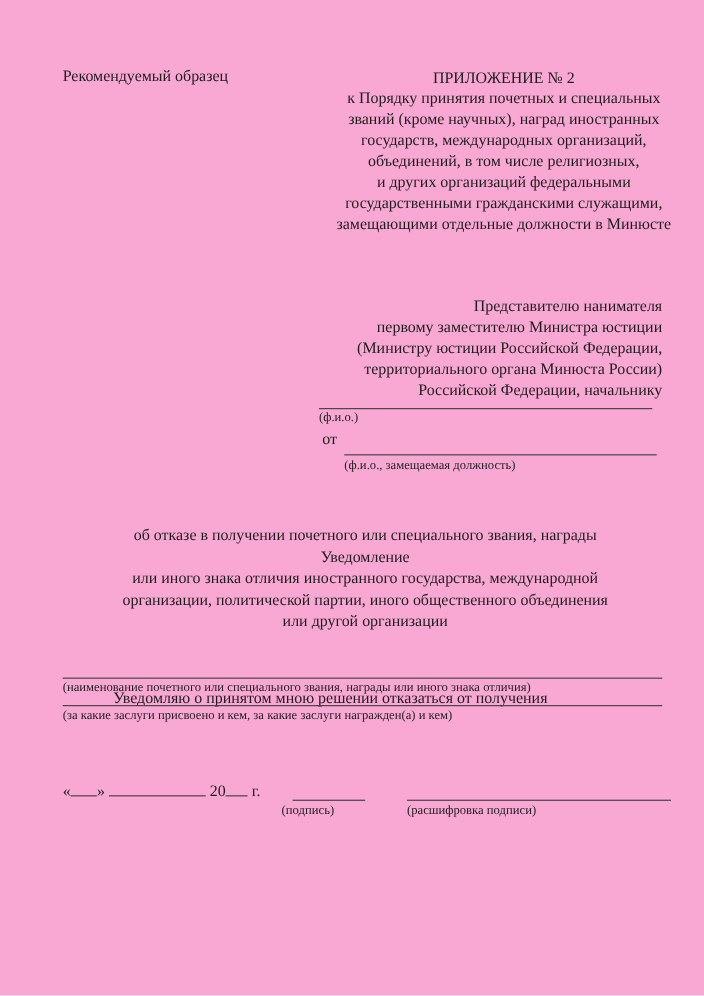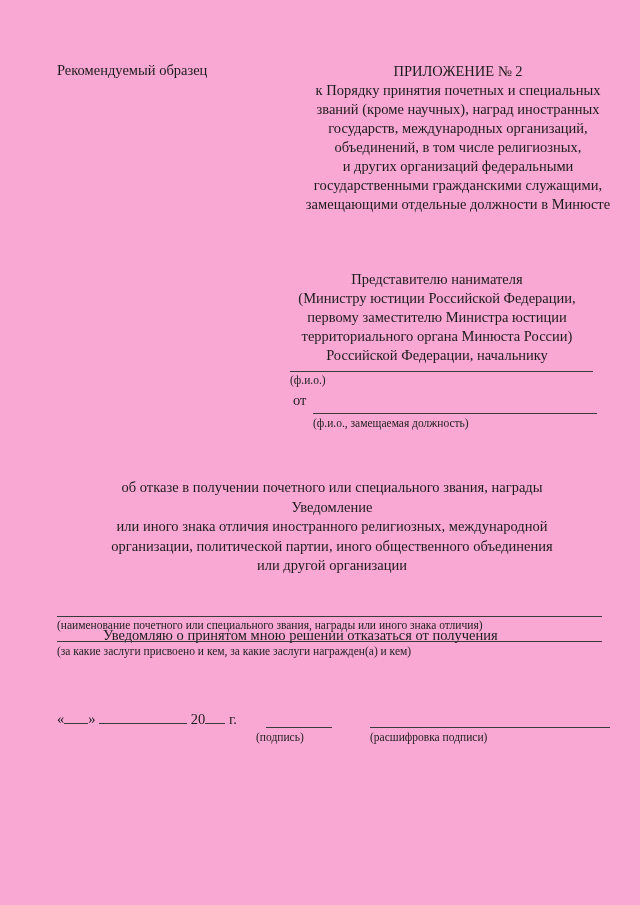--- a/index.html
+++ b/index.html
@@ -48,39 +48,39 @@
     <div>ПРИЛОЖЕНИЕ № 2</div>
     <div>к Порядку принятия почетных и специальных</div>
     <div>званий (кроме научных), наград иностранных</div>
     <div>государств, международных организаций,</div>
     <div>объединений, в том числе религиозных,</div>
     <div>и других организаций федеральными</div>
     <div>государственными гражданскими служащими,</div>
     <div>замещающими отдельные должности в Минюсте</div>
   </div>
 
-  <div class="abs center lines" style="left:272px; top:270px; width:330px;">
+  <div class="abs center lines" style="left:272px; top:270px; width:330px;text-align:right;">
     <div>Представителю нанимателя</div>
+    <div>первому заместителю Министра юстиции</div>
     <div>(Министру юстиции Российской Федерации,</div>
-    <div>первому заместителю Министра юстиции</div>
     <div>территориального органа Минюста России)</div>
     <div>Российской Федерации, начальнику</div>
   </div>
 
   <div class="rule" style="left:290px; top:371px; width:303px;"></div>
   <div class="abs caption" style="left:290px; top:374px; width:303px;">(ф.и.о.)</div>
 
   <div class="abs" style="left:293px; top:392px;">от</div>
   <div class="rule" style="left:313px; top:413px; width:284px;"></div>
   <div class="abs caption" style="left:313px; top:417px; width:284px;">(ф.и.о., замещаемая должность)</div>
 
   <div class="abs center notice-title" style="left:52px; top:478px; width:560px;">
     <div>об отказе в получении почетного или специального звания, награды</div>
     <div>Уведомление</div>
-    <div>или иного знака отличия иностранного религиозных, международной</div>
+    <div>или иного знака отличия иностранного государства, международной</div>
     <div>организации, политической партии, иного общественного объединения</div>
     <div>или другой организации</div>
   </div>
 
   <div class="abs body-par" style="left:57px; top:589px; width:545px;margin-top:38px;">Уведомляю о принятом мною решении отказаться от получения</div>
 
   <div class="rule" style="left:57px; top:616px; width:545px;"></div>
   <div class="abs caption" style="left:57px; top:619px; width:545px;">(наименование почетного или специального звания, награды или иного знака отличия)</div>
 
   <div class="rule" style="left:57px; top:641px; width:545px;"></div>

